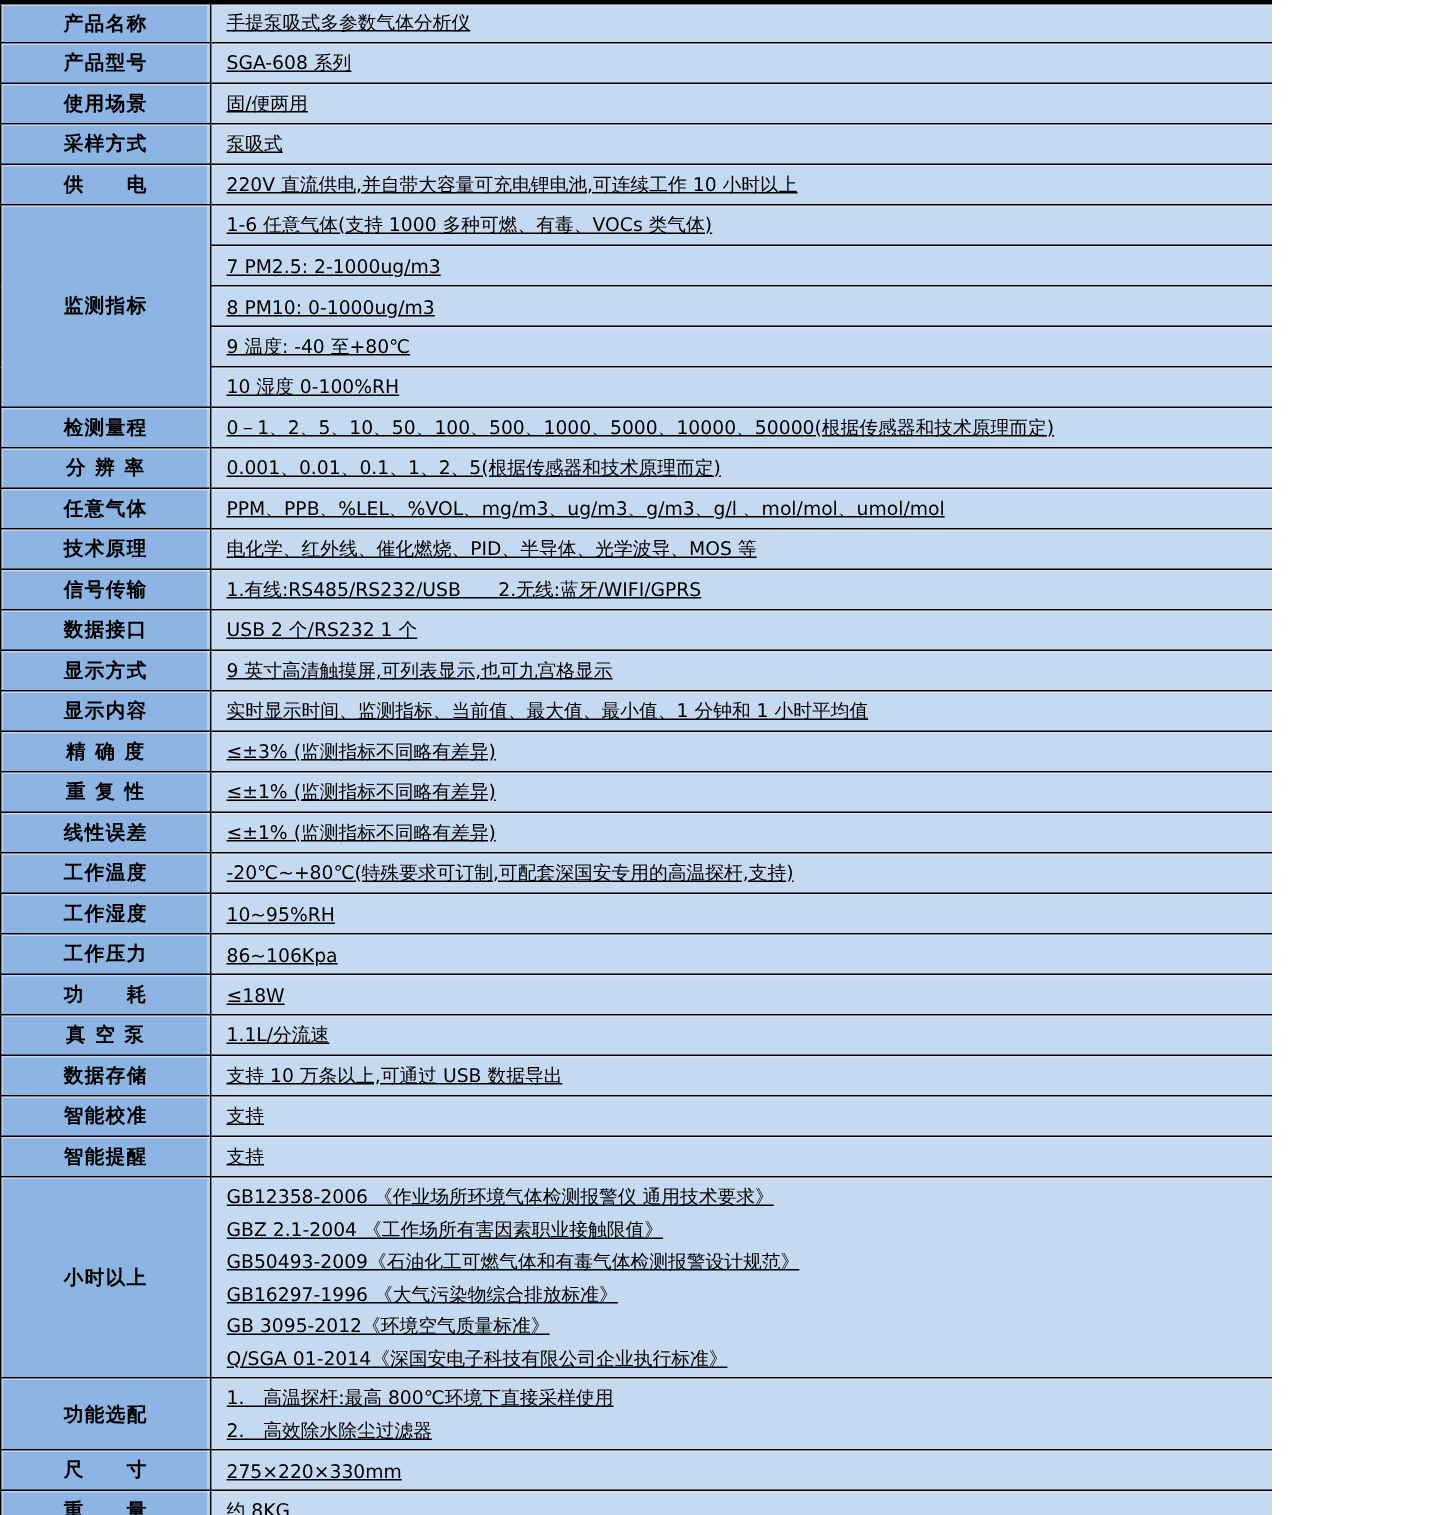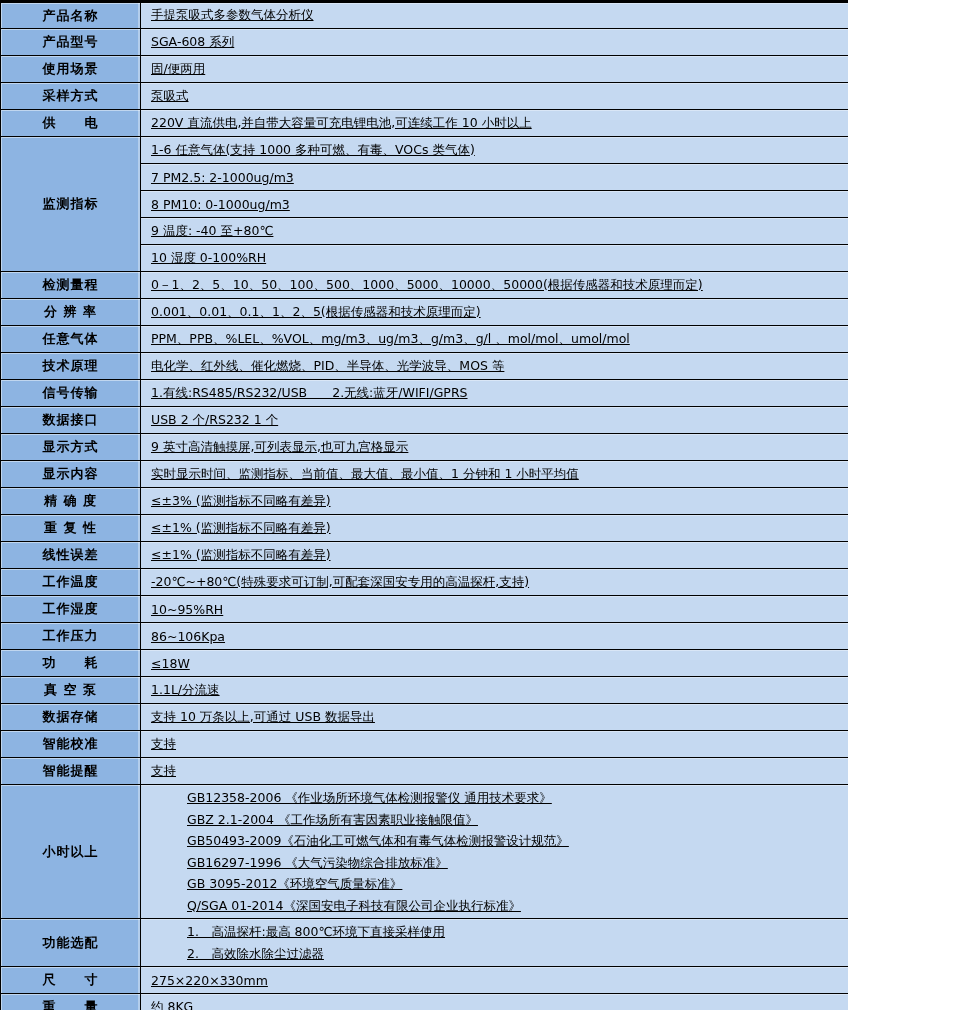--- a/index.html
+++ b/index.html
@@ -38,21 +38,20 @@
   td.value {
     background: var(--value-bg, #C5D9F1);
     padding: 2px 4px 2px 10px;
     box-shadow: inset 0 1px 0 rgba(255,255,255,0.35);
     text-decoration: underline;
   }
   td.value .cell-line {
     line-height: 21.5px;
     white-space: nowrap;
     overflow: hidden;
-    margin-left: 36px;
   }
 </style>
 </head>
 <body>
 
 <div class="screen">
   <table class="spec">
     <colgroup>
       <col class="c-label">
       <col class="c-value">

